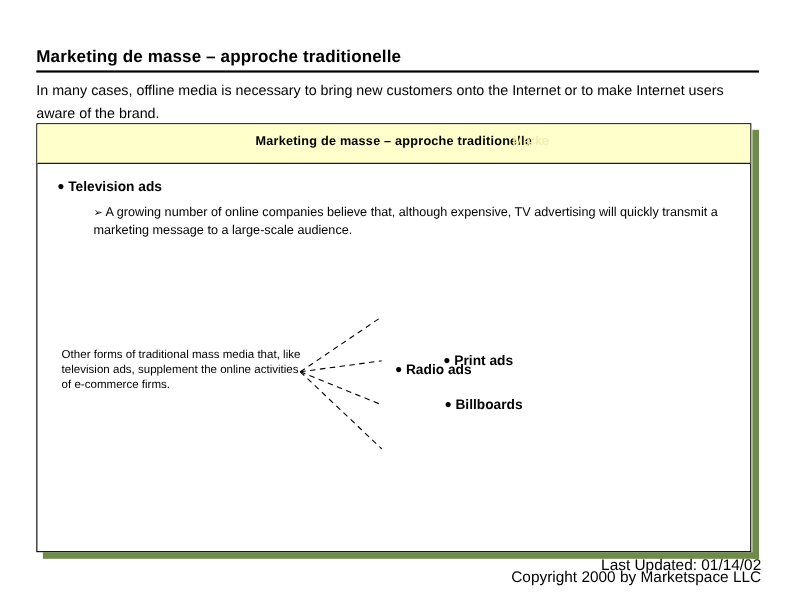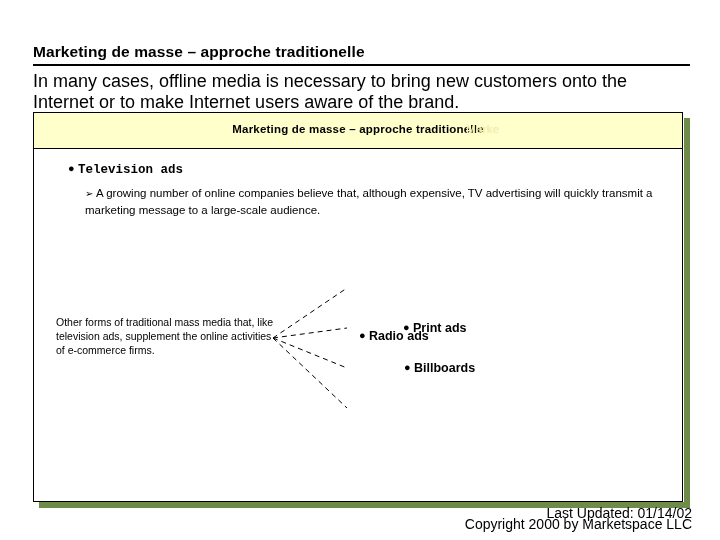--- a/index.html
+++ b/index.html
@@ -34,21 +34,21 @@
     height: 2px;
     background: #000000;
   }
 
   
   #intro-text {
     position: absolute;
     left: 33px;
     top: 71px;
     width: 650px;
-    font-size: 18px;
+    font-size: 13px;
     line-height: 21px;
   }
 
   
   #content-panel {
     position: absolute;
     left: 33px;
     top: 112px;
     width: 650px;
     height: 390px;
@@ -112,21 +112,21 @@
     font-size: 12.5px;
     font-weight: bold;
     white-space: nowrap;
   }
   .bullet-l1 .dot {
     display: inline-block;
     width: 10px;
     font-size: 11px;
     vertical-align: 1px;
   }
-  #bullet-tv { left: 34px; top: 50px; font-family: Liberation Mono, monospace; }
+  #bullet-tv { left: 18px; top: 50px; }
 
   
   #sub-tv {
     position: absolute;
     left: 51px;
     top: 72px;
     width: 590px;
     font-size: 11.5px;
     line-height: 16px;
   }

